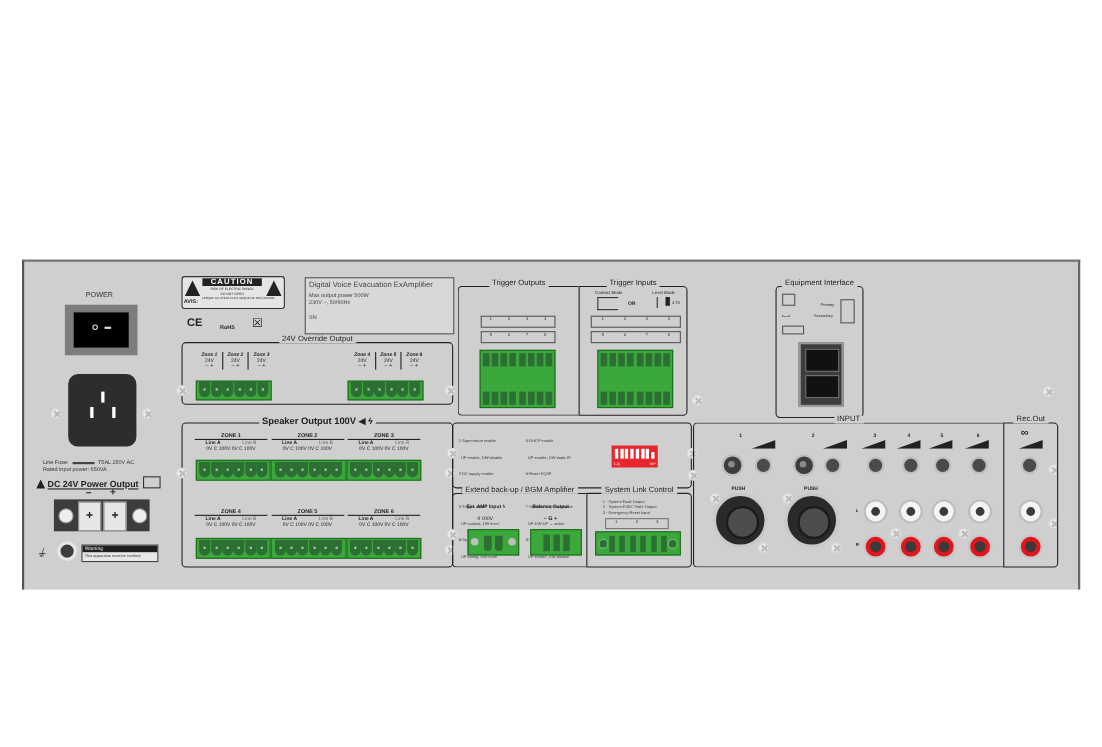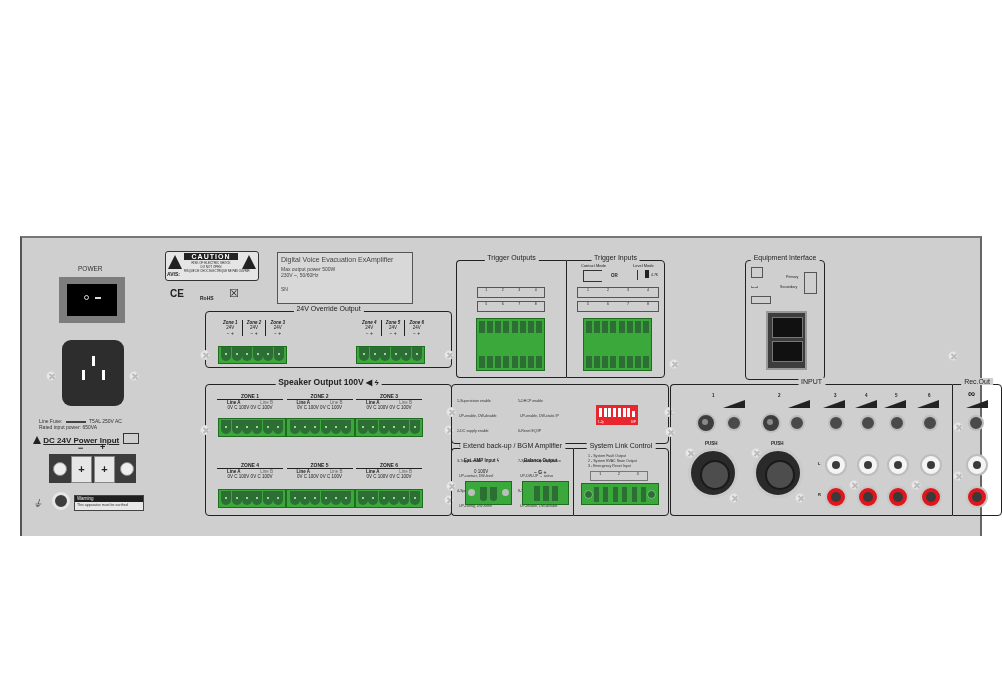--- a/index.html
+++ b/index.html
@@ -1,19 +1,19 @@
 <!DOCTYPE html>
 <html><head>
 <meta charset="utf-8">
 <style>
   html,body{margin:0;padding:0;background:#ffffff;}
   body{width:1002px;height:679px;position:relative;overflow:hidden;font-family:"Liberation Sans",sans-serif;color:#222;}
   .abs{position:absolute;}
   #panel{position:absolute;left:20px;top:236px;width:962px;height:300px;background:#cfcfcf;border-top:2px solid #777;border-left:2px solid #555;border-right:2px solid #666;box-sizing:border-box;}
-  .box{position:absolute;border:1.5px solid #222;border-radius:4px;box-sizing:border-box;margin-left:40px;}
+  .box{position:absolute;border:1.5px solid #222;border-radius:4px;box-sizing:border-box;}
   .box-title{position:absolute;top:-7px;left:50%;transform:translateX(-50%);background:#cfcfcf;padding:0 3px;font-size:7px;white-space:nowrap;color:#222;}
   .box-title.big{font-size:8.5px;font-weight:bold;top:-8px;}
   .screw{position:absolute;width:10px;height:10px;border-radius:50%;background:#e9e9e9;border:1px solid #d7d7d7;box-sizing:border-box;}
   .screw::before,.screw::after{content:"";position:absolute;left:4px;top:1px;width:1.5px;height:7px;background:#bbb;transform:rotate(45deg);}
   .screw::after{transform:rotate(-45deg);}
   .tiny{font-size:5px;line-height:6px;color:#333;}
   .small{font-size:6px;line-height:7px;color:#333;}
   .term{position:absolute;background:#3aa83a;border:1px solid #1f6b1f;box-sizing:border-box;display:flex;align-items:flex-end;justify-content:space-around;padding:0 2px 2px;}
   .term .pin{width:10px;height:14px;background:#2c6e34;border-radius:0 0 5px 5px;position:relative;}
   .term .pin::after{content:"";position:absolute;left:4px;top:6px;width:2px;height:2px;background:#9ad79a;}
@@ -59,21 +59,21 @@
     <span style="display:inline-block;width:20px;height:2px;background:#444;vertical-align:middle;margin:0 2px"></span>
     <span>T5AL 250V  AC</span>
   </div>
   <div class="label tiny" style="left:17px;top:186px">
     <span>Rated input power:</span>
     <span>650VA</span>
   </div>
 
   <div class="label" style="left:11px;top:195px;font-size:8px;font-weight:bold;">
     <span style="display:inline-block;width:0;height:0;border-left:4px solid transparent;border-right:4px solid transparent;border-bottom:8px solid #222;vertical-align:-1px"></span>
-    <span style="text-decoration:underline">DC 24V Power Input</span>
+    <span style="text-decoration:underline">DC 24V Power Output</span>
     <span style="display:inline-block;width:14px;height:9px;border:1px solid #333;margin-left:2px;vertical-align:-1px"></span>
   </div>
   <div class="label" style="left:56px;top:205px;font-size:9px;font-weight:bold">−</div>
   <div class="label" style="left:78px;top:204px;font-size:9px;font-weight:bold">+</div>
   <div class="abs" style="left:27px;top:216px;width:87px;height:29px;background:#3c3c3c;">
     <span class="abs" style="left:4px;top:8px;width:12px;height:12px;border-radius:50%;background:#eee;border:1px solid #888"></span>
     <span class="abs" style="left:71px;top:8px;width:12px;height:12px;border-radius:50%;background:#eee;border:1px solid #888"></span>
     <span class="abs" style="left:22px;top:2px;width:19px;height:25px;background:#e6e6e6;border:1px solid #888;text-align:center;font-size:11px;line-height:24px;font-weight:bold">+</span>
     <span class="abs" style="left:45px;top:2px;width:19px;height:25px;background:#e6e6e6;border:1px solid #888;text-align:center;font-size:11px;line-height:24px;font-weight:bold">+</span>
   </div>

